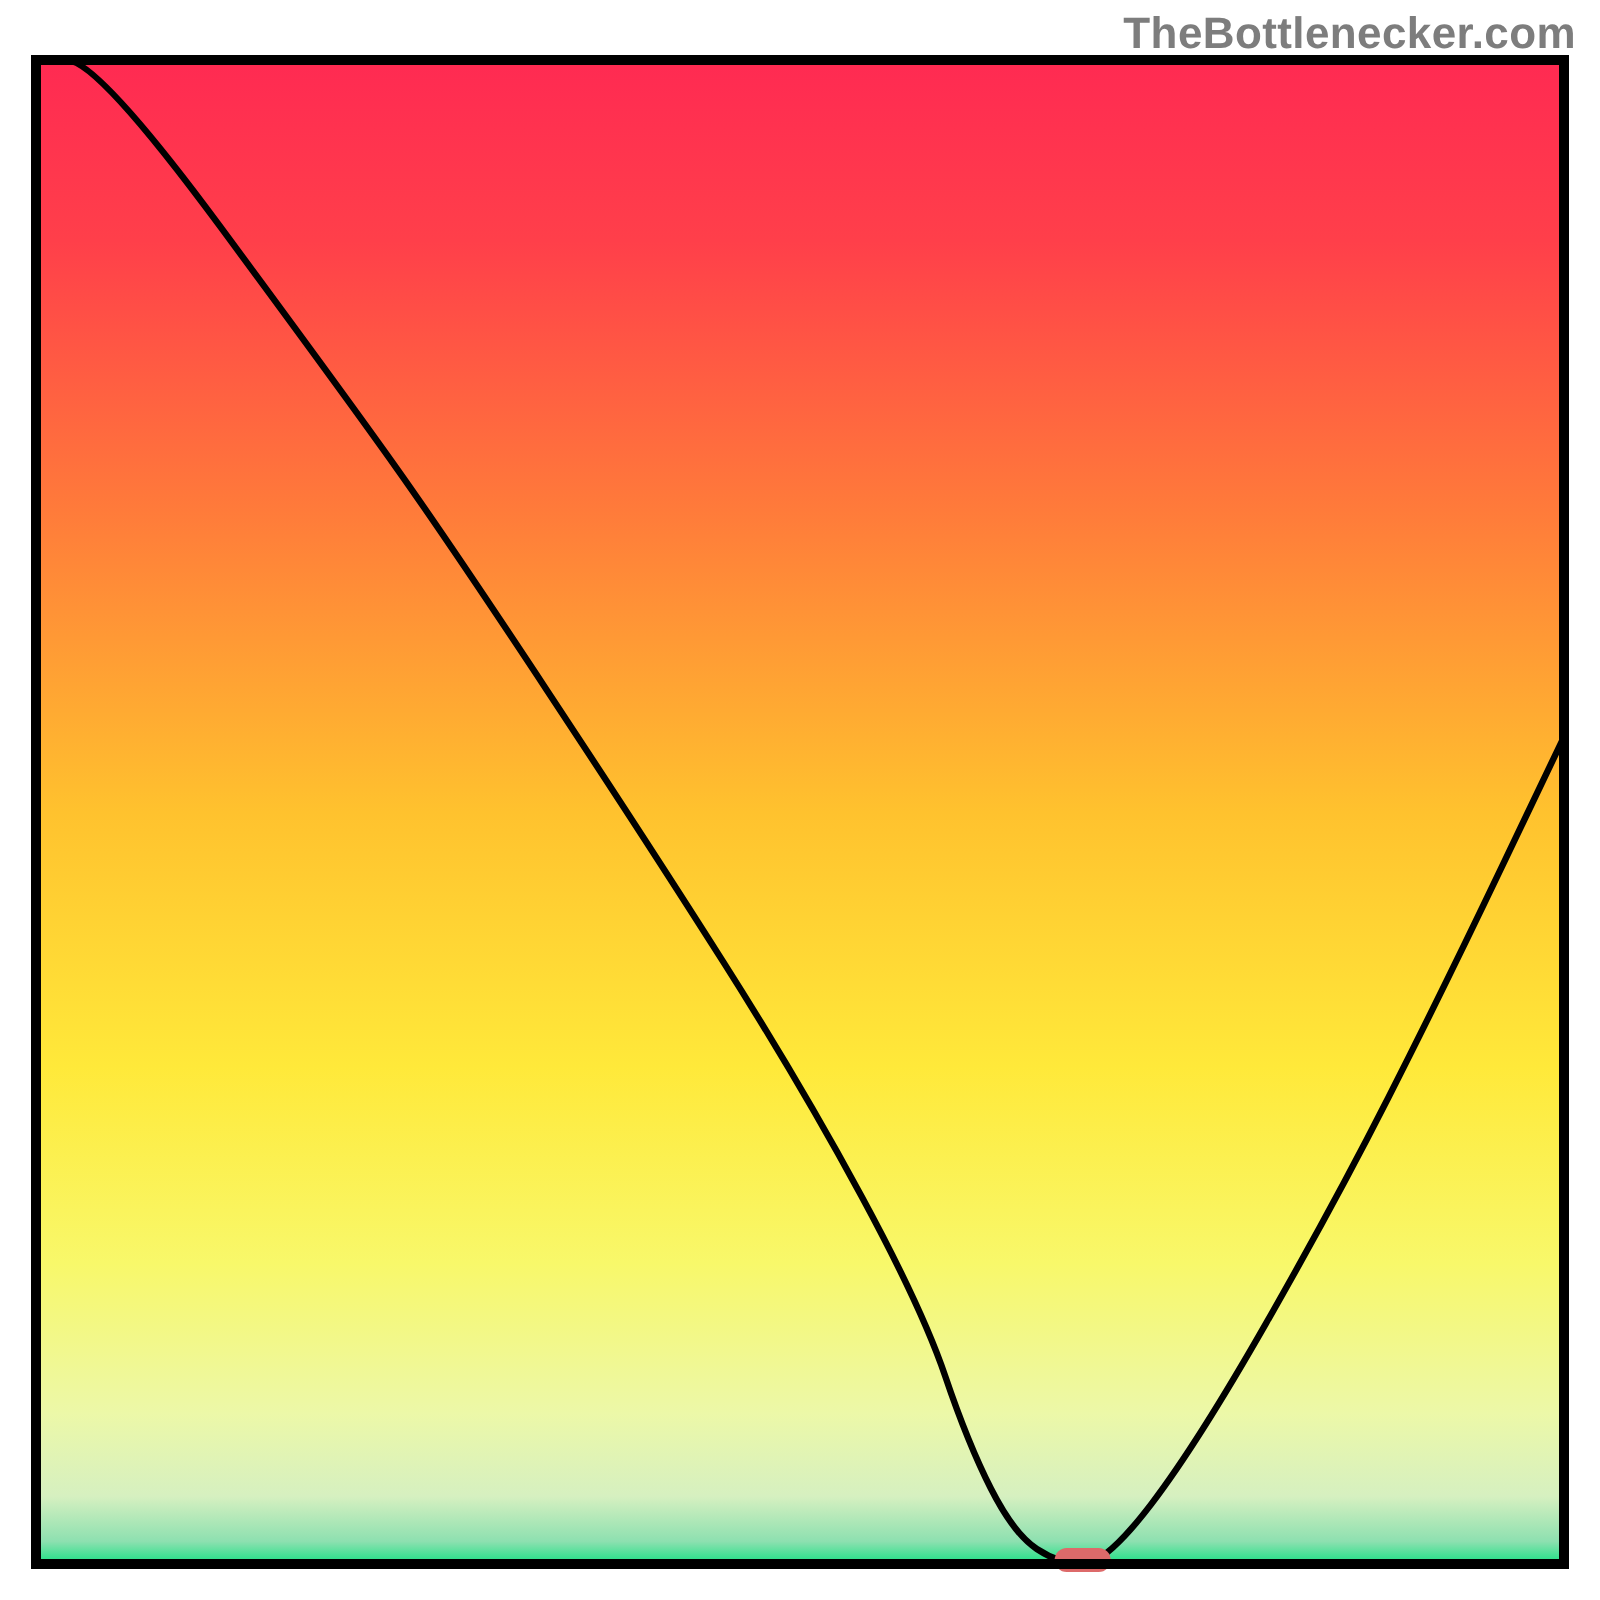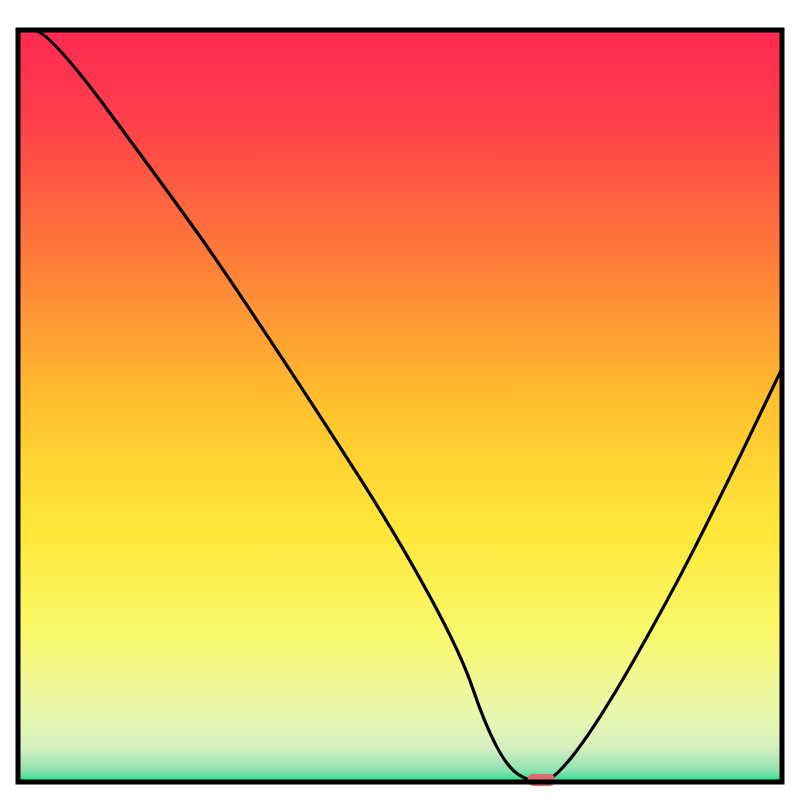--- a/index.html
+++ b/index.html
@@ -30,20 +30,21 @@
     top: 0;
     left: 0;
     width: 800px;
     height: 800px;
   }
 </style>
 </head>
 <body>
 
 <div class="chart-container">
+  <div class="attribution">TheBottlenecker.com</div>
   <svg class="chart" viewBox="0 0 800 800">
     <defs>
       <linearGradient id="bg-grad" x1="0" y1="0" x2="0" y2="1">
           <stop offset="0%" stop-color="#ff2a52"></stop>
           <stop offset="12%" stop-color="#ff3f4a"></stop>
           <stop offset="30%" stop-color="#ff7b3a"></stop>
           <stop offset="50%" stop-color="#ffc22e"></stop>
           <stop offset="67%" stop-color="#ffe93a"></stop>
           <stop offset="80%" stop-color="#f8f86a"></stop>
           <stop offset="90%" stop-color="#ecf8a8"></stop>

